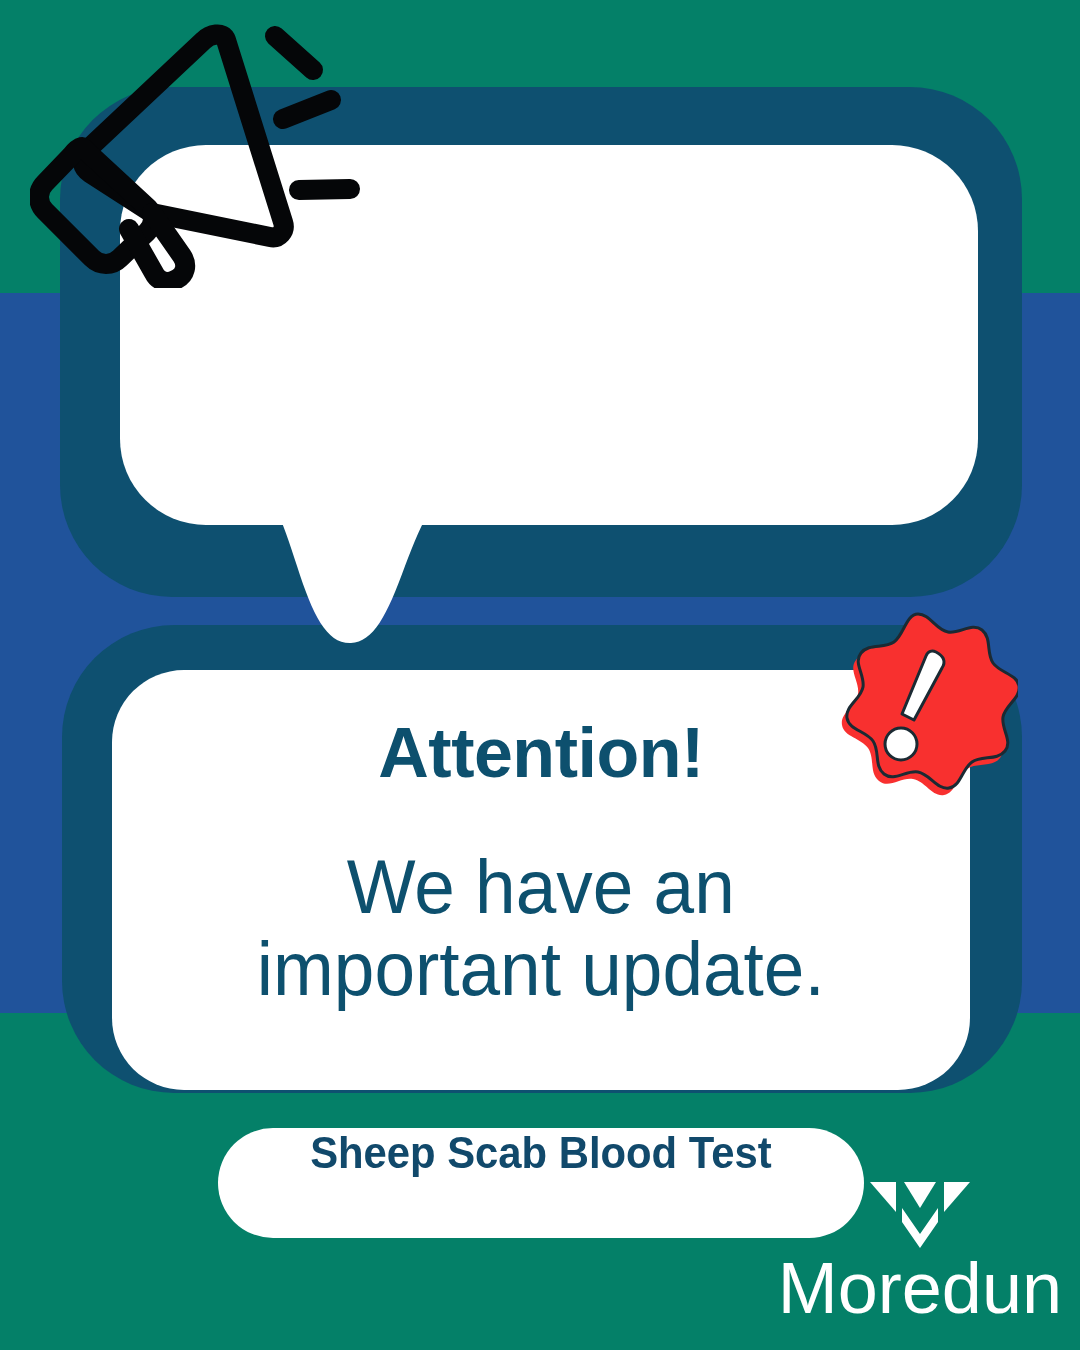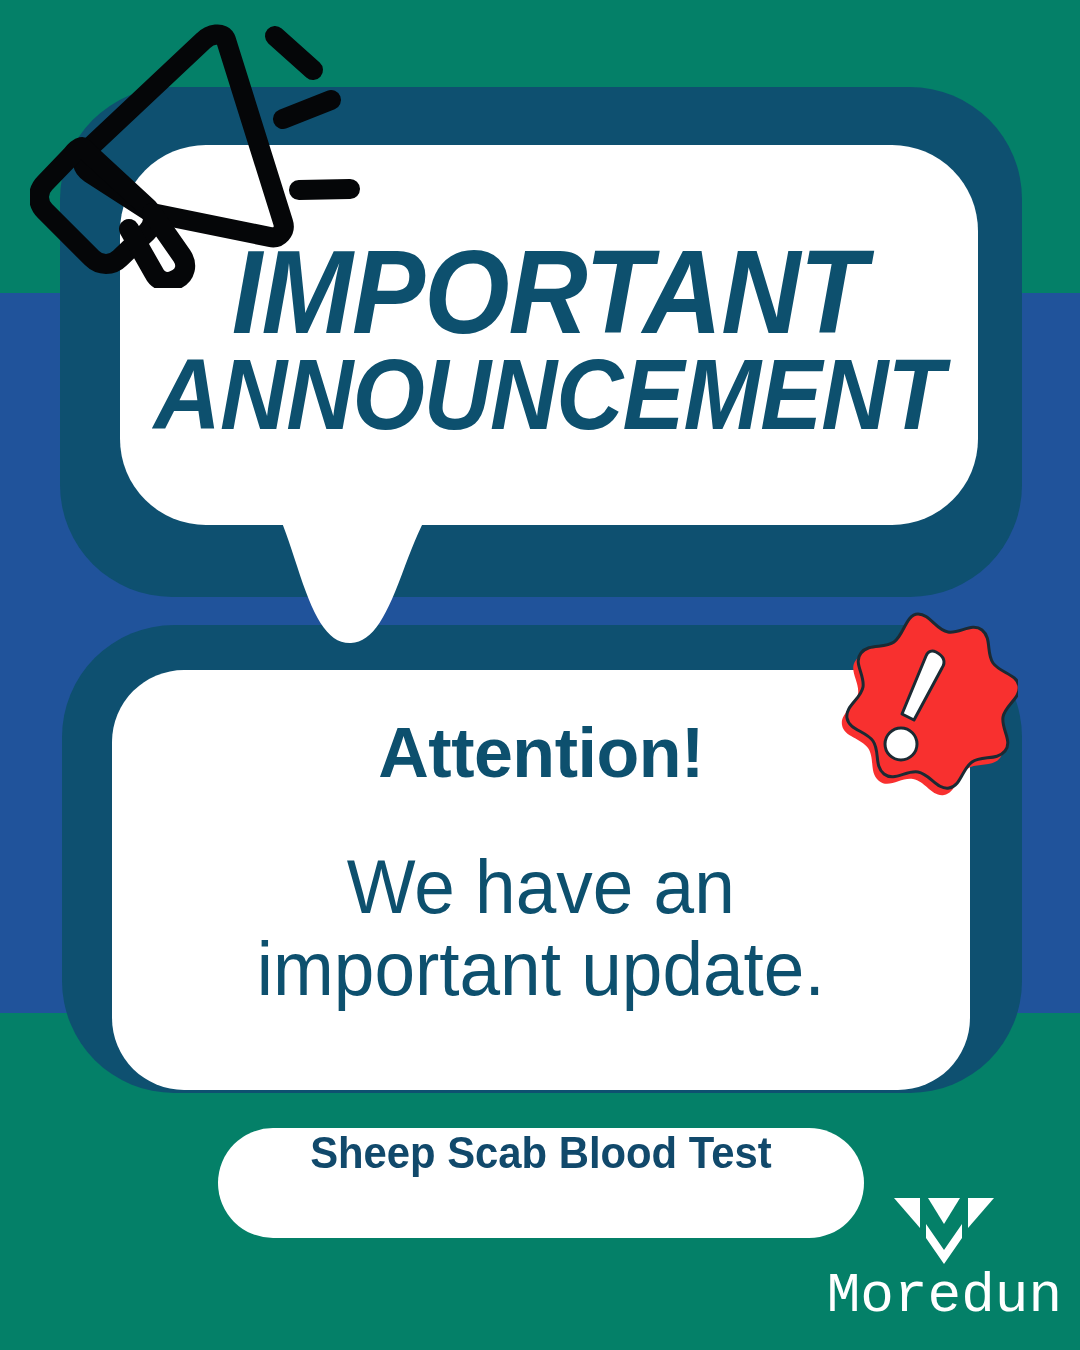--- a/index.html
+++ b/index.html
@@ -158,22 +158,22 @@
     right:18px; bottom:26px;
     z-index:7;
     display:flex;
     flex-direction:column;
     align-items:center;
   }
   .logo-mark{ width:108px; height:72px; margin-bottom:2px; }
   .logo-mark svg{display:block;}
   .logo-word{
     color:#ffffff;
-    font-family:Liberation Mono, monospace;
-    font-size:56px;
+    font-family:Liberation Sans, sans-serif;
+    font-size:72px;
     line-height:1;
     letter-spacing:0px;
   }
 </style>
 </head>
 <body>
 
 <div class="poster">
 
   <div class="band-green-top"></div>
@@ -183,24 +183,20 @@
   <div class="plate plate-top"></div>
   <div class="plate plate-bottom"></div>
 
   <div class="bubble"></div>
   <div class="bubble-tail">
     <svg width="200" height="175" viewBox="0 0 200 175" xmlns="http://www.w3.org/2000/svg">
       <path d="M0 0 L200 0 L200 10 C186 14 168 48 150 96 C132 146 118 172 96 173 C72 174 58 146 42 96 C26 46 12 12 0 8 Z" fill="#ffffff"></path>
     </svg>
   </div>
 
-  <div class="headline">
-    <div class="l1">IMPORTANT</div>
-    <div class="l2">ANNOUNCEMENT</div>
-  </div>
 
   <div class="card">
     <div class="attention">Attention!</div>
     <div class="body-copy">
       <div>We have an</div>
       <div>important update.</div>
     </div>
   </div>
 
   <div class="pill">

